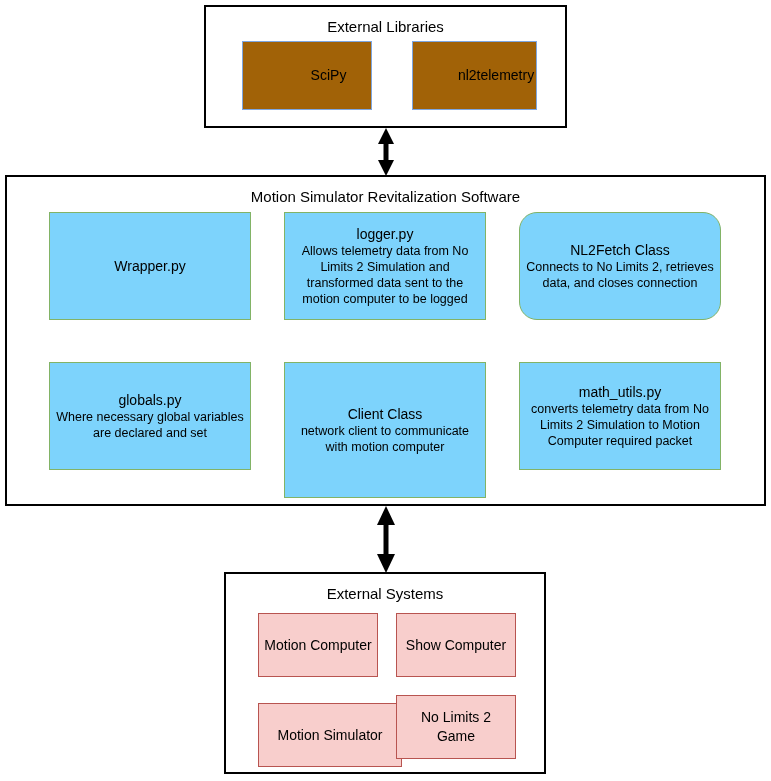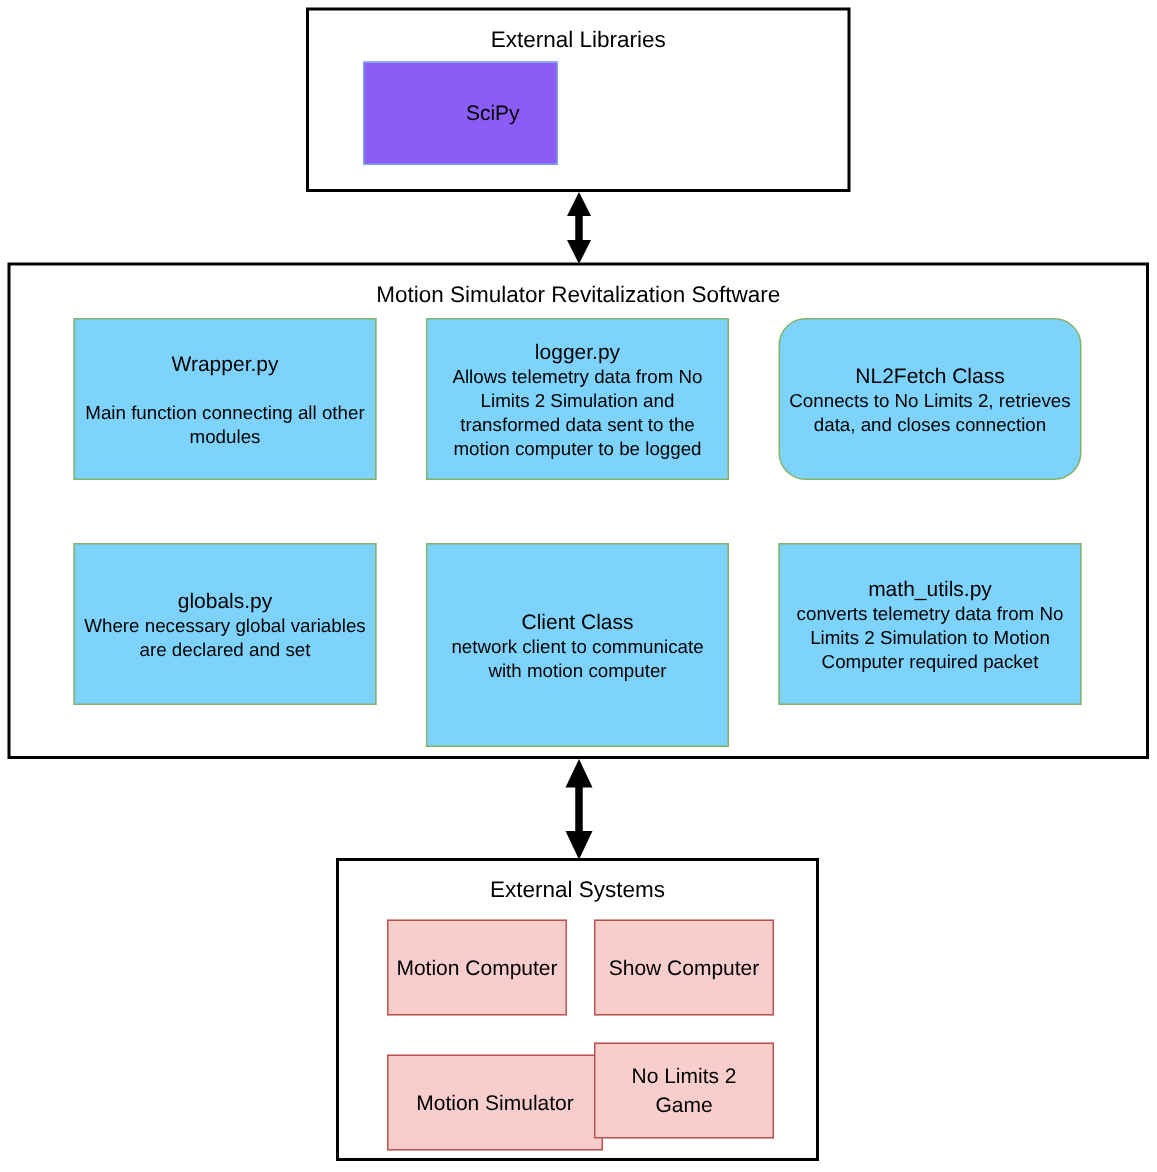--- a/index.html
+++ b/index.html
@@ -78,21 +78,21 @@
     font-size: 14px;
     line-height: 17px;
     white-space: nowrap;
   }
   .node .node-desc {
     font-size: 12.5px;
     line-height: 16px;
   }
 
   .node.blue {
-    background: #8b5cf6;
+    background: #a16207;
     border: 1px solid #7ea6e0;
     padding-left: 48px;
   }
   .node.green {
     background: #7dd3fc;
     border: 1px solid #82b366;
   }
   .node.pink {
     background: #f8cecc;
     border: 1px solid #b85450;
@@ -136,34 +136,36 @@
 <div class="canvas">
 
   <div class="group" id="group-external-libraries">
     <div class="group-title">External Libraries</div>
   </div>
 
   <div class="node blue" id="node-scipy">
     <div class="node-title">SciPy</div>
   </div>
 
+  <div class="node blue" id="node-nl2telemetry">
+    <div class="node-title">nl2telemetry</div>
+  </div>
 
   <svg class="arrow" id="arrow-libraries-software" viewBox="0 0 44 48">
     <line x1="22" y1="10" x2="22" y2="38" stroke="#000000" stroke-width="5"></line>
     <polygon points="22,0 14,16 30,16" fill="#000000"></polygon>
     <polygon points="22,48 14,32 30,32" fill="#000000"></polygon>
   </svg>
 
   <div class="group" id="group-motion-software">
     <div class="group-title">Motion Simulator Revitalization Software</div>
   </div>
 
   <div class="node green" id="node-wrapper">
     <div class="node-title">Wrapper.py</div>
-    <div class="node-desc">Main function connecting all other modules</div>
   </div>
 
   <div class="node green" id="node-logger">
     <div class="node-title">logger.py</div>
     <div class="node-desc">Allows telemetry data from No Limits 2 Simulation and transformed data sent to the motion computer to be logged</div>
   </div>
 
   <div class="node green" id="node-nl2fetch">
     <div class="node-title">NL2Fetch Class</div>
     <div class="node-desc">Connects to No Limits 2, retrieves data, and closes connection</div>

